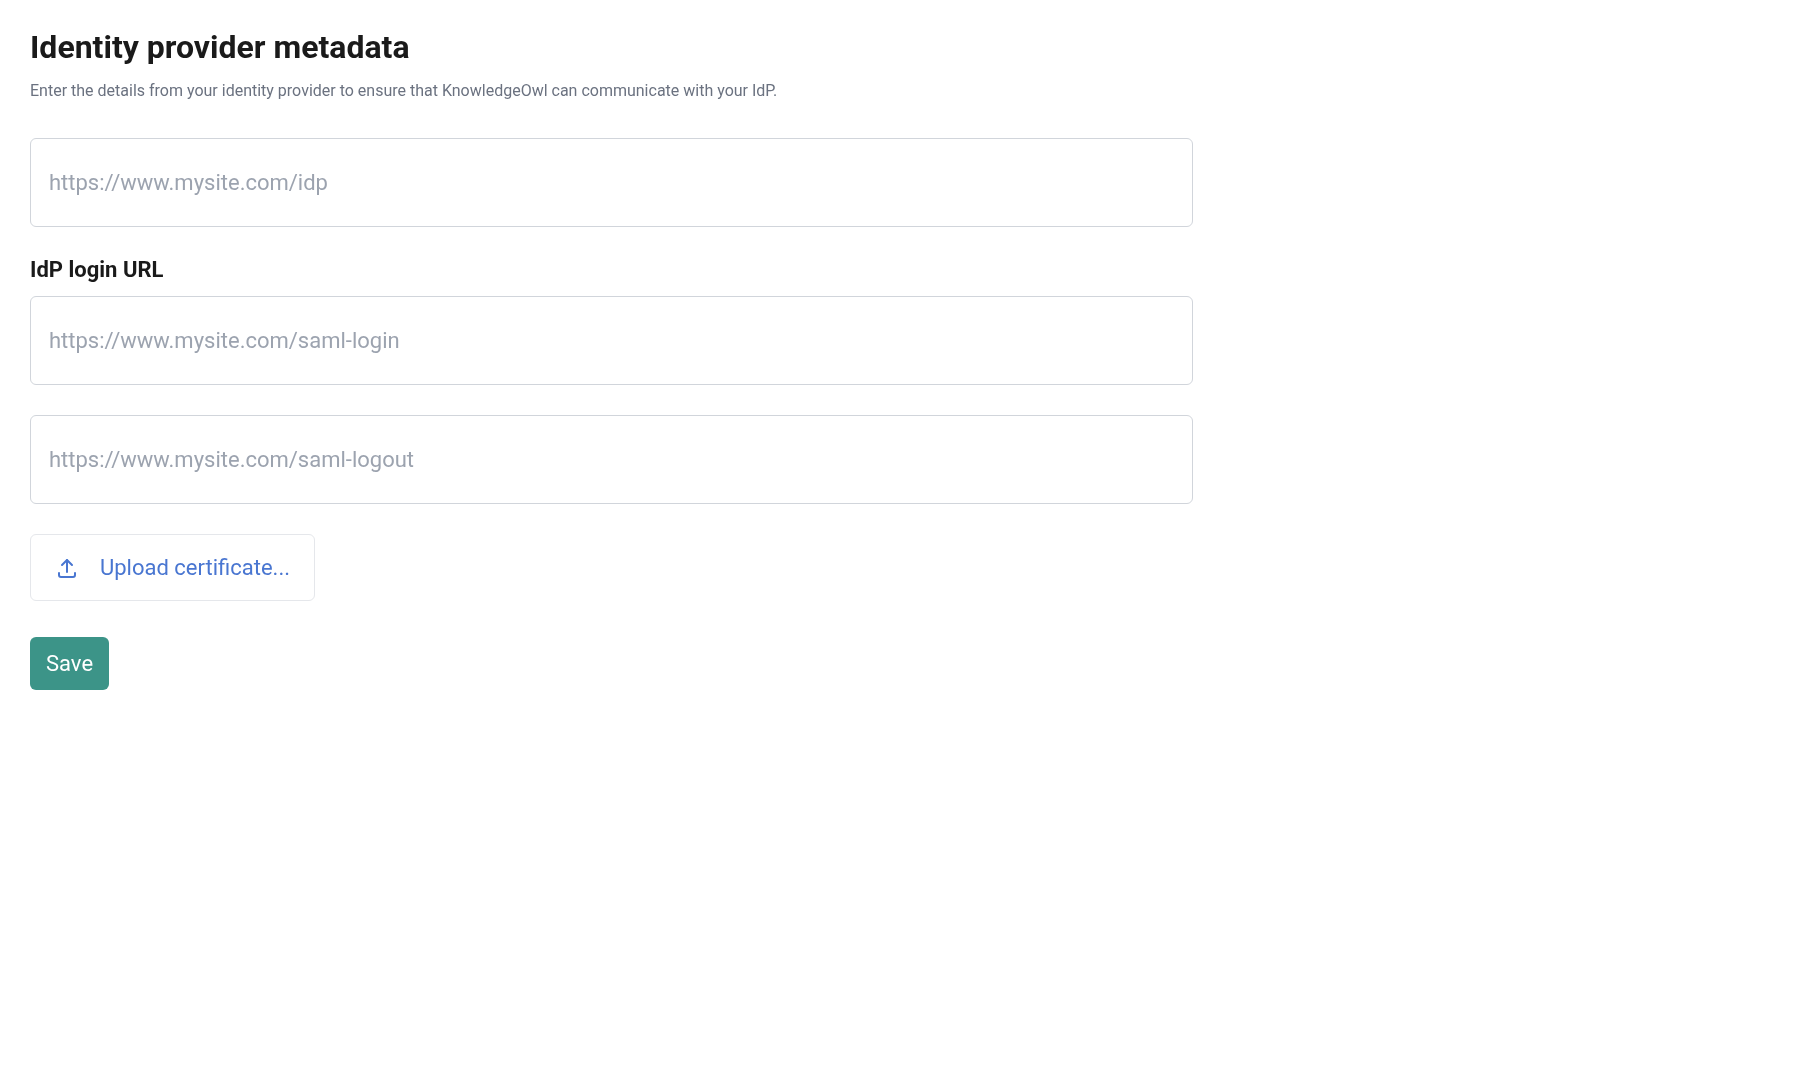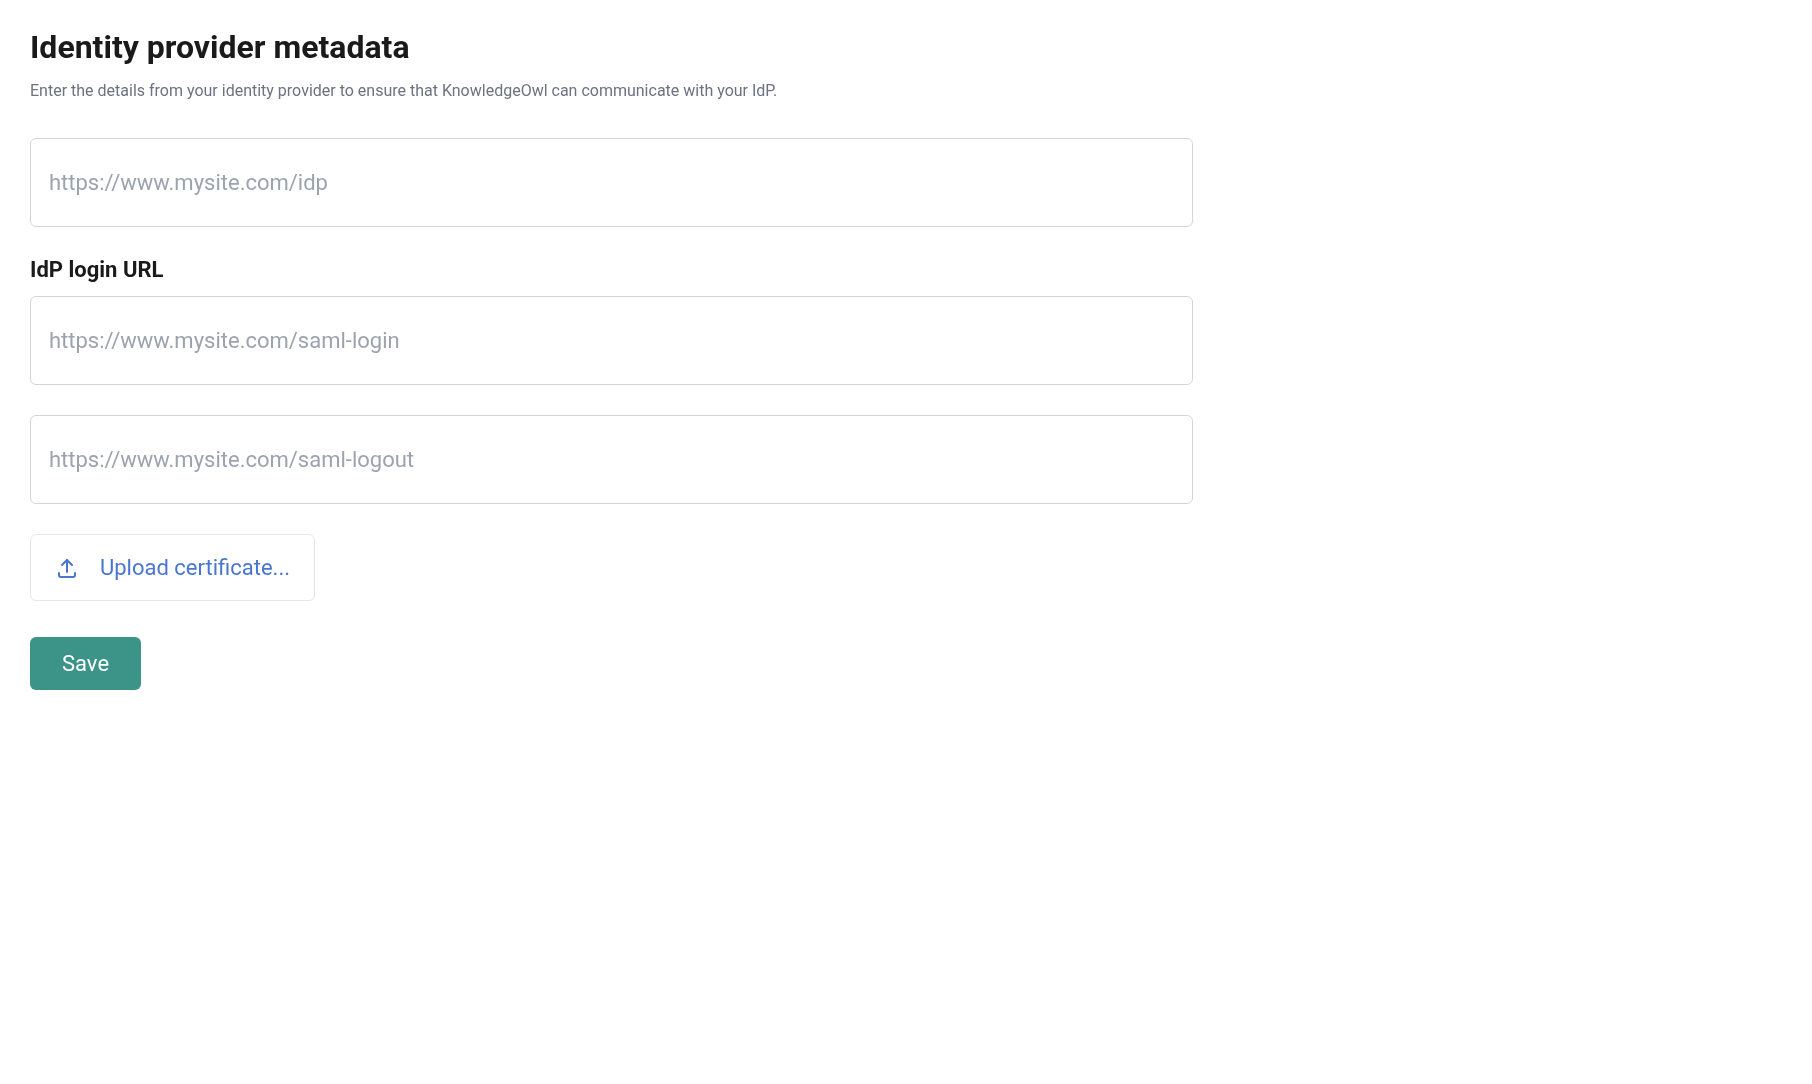--- a/index.html
+++ b/index.html
@@ -83,21 +83,21 @@
       height: 100%;
       stroke: #4976d1;
       fill: none;
       stroke-width: 2;
       stroke-linecap: round;
       stroke-linejoin: round;
     }
     
     .save-button {
       display: inline-block;
-      padding: 14px 32px;
+      padding: 14px 16px;
       background: #3c9488;
       color: #ffffff;
       border: none;
       border-radius: 6px;
       font-size: 22px;
       font-weight: 400;
       cursor: pointer;
       font-family: inherit;
       margin-top: 6px;
     }

